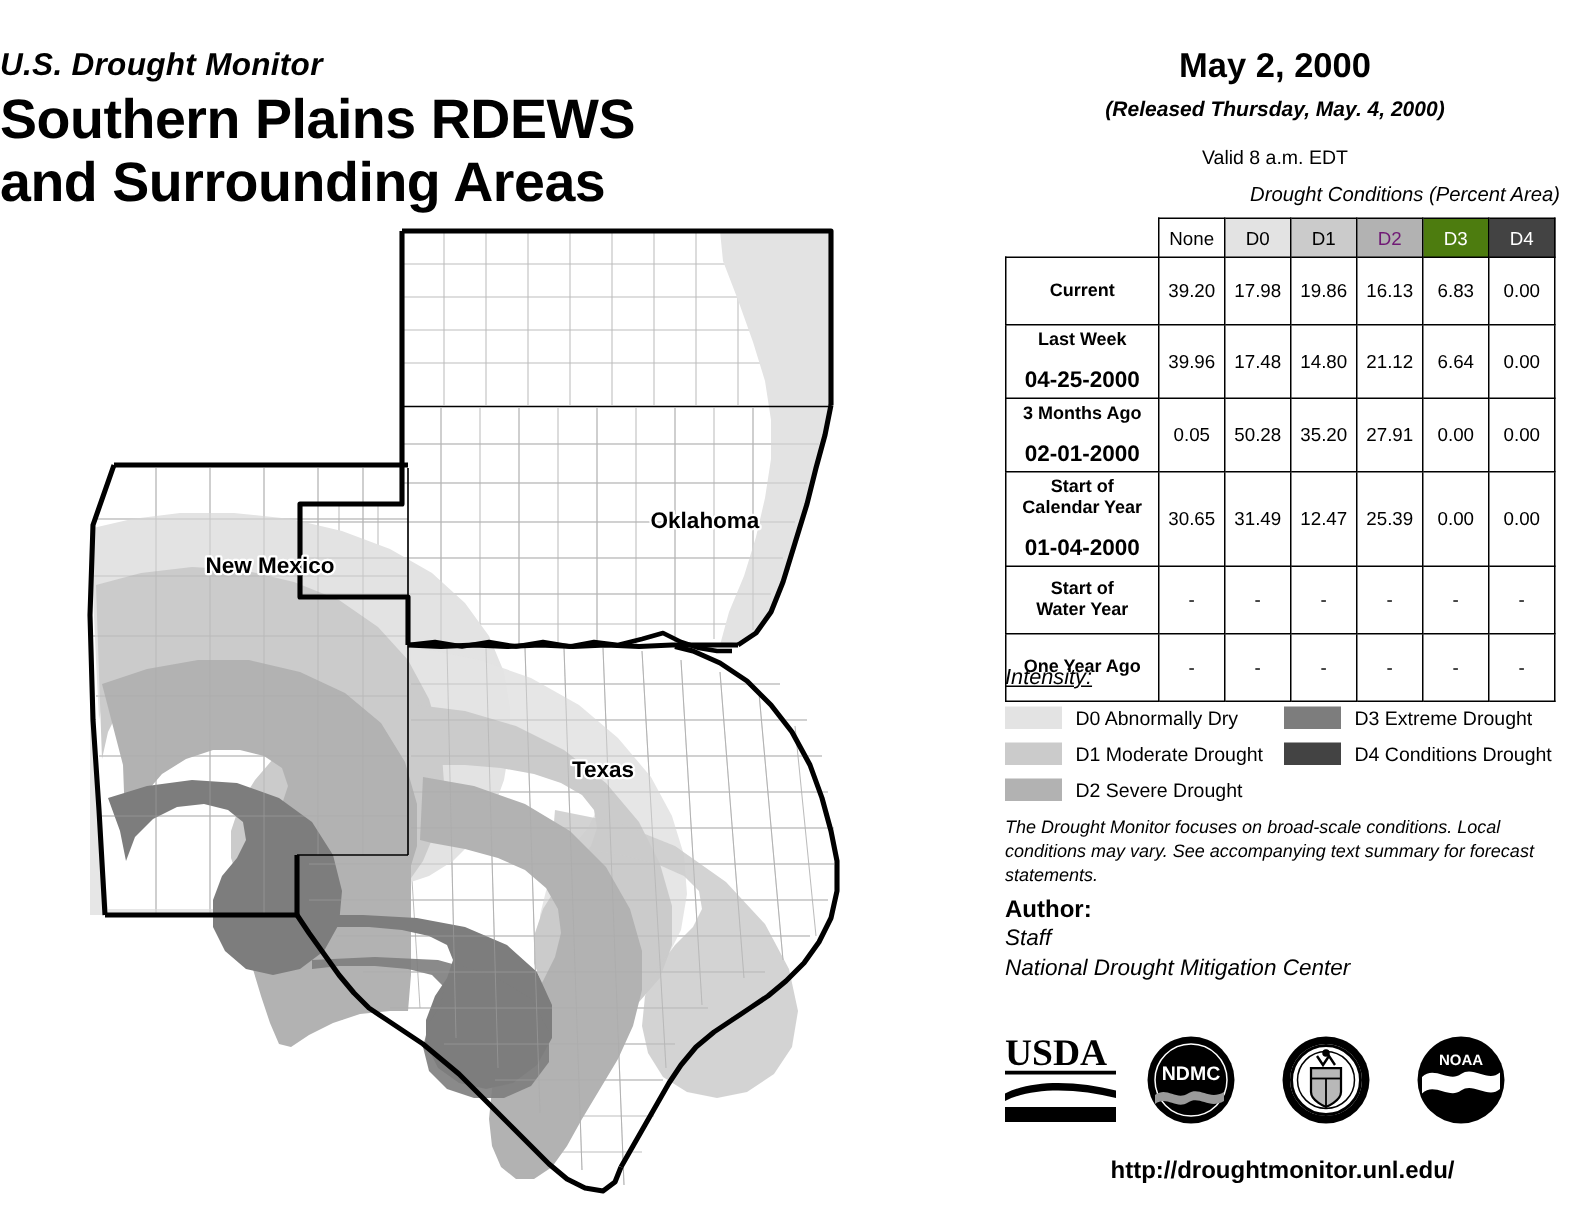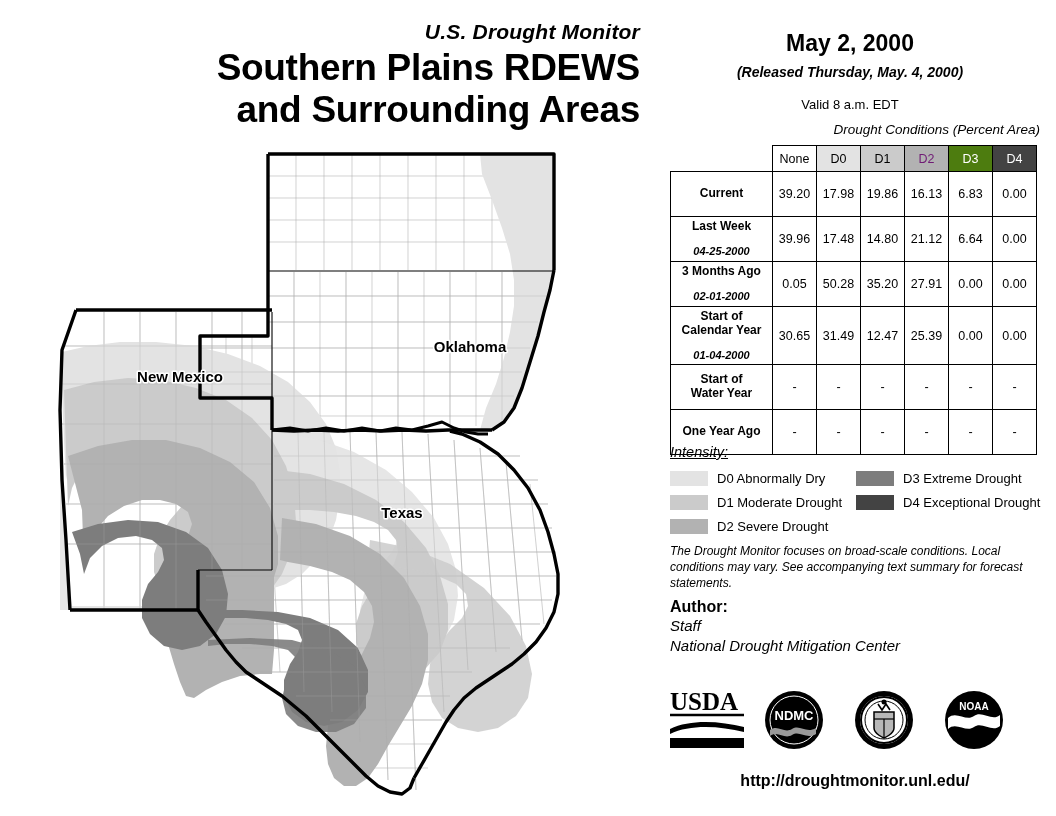--- a/index.html
+++ b/index.html
@@ -17,23 +17,23 @@
   }
 
   
   #left-panel {
     position: absolute;
     left: 0; top: 0;
     width: 660px; height: 816px;
   }
   #title-block {
     position: absolute;
-    left: 0; top: 20px;
+    left: 0; top: 32px;
     width: 640px;
-    text-align: right;
+    text-align: left;
   }
   #supertitle {
     font-size: 21px;
     font-weight: bold;
     font-style: italic;
     letter-spacing: 0.2px;
     line-height: 1.1;
   }
   #maintitle {
     font-size: 37px;
@@ -126,22 +126,21 @@
   #cond-table tbody td.rowlabel {
     width: 97px;
     font-weight: bold;
     font-size: 12px;
     line-height: 1.15;
     padding: 3px 2px;
   }
   #cond-table tbody td.rowlabel .sub {
     display: block;
     font-weight: bold;
-    font-style: italic;
-    font-size: 11px;
+    font-size: 15px;
     margin-top: 11px;
   }
   #cond-table tbody td.val {
     height: 44px;
     font-size: 12.5px;
   }
   .sw-none { background: #ffffff; color: #000000; }
   .sw-d0   { background: #e3e3e3; color: #000000; }
   .sw-d1   { background: #cbcbcb; color: #000000; }
   .sw-d2   { background: #b2b2b2; color: #701a75; }
@@ -658,21 +657,21 @@
           <div class="legend-text">D2 Severe Drought</div>
         </div>
       </div>
     <div class="legend-col right" id="legend-right">
         <div class="legend-row">
           <div class="legend-swatch" style="background: rgb(125, 125, 125);"></div>
           <div class="legend-text">D3 Extreme Drought</div>
         </div>
         <div class="legend-row">
           <div class="legend-swatch" style="background: rgb(67, 67, 67);"></div>
-          <div class="legend-text">D4 Exceptional Drought</div>
+          <div class="legend-text">D4 Conditions Drought</div>
         </div>
       </div>
   </div>
 
   <div id="disclaimer">The Drought Monitor focuses on broad-scale conditions. Local conditions may vary. See accompanying text summary for forecast statements.</div>
 
   <div id="author-block">
     <div id="author-heading">Author:</div>
     <div class="author-line">Staff</div>
     <div class="author-line">National Drought Mitigation Center</div>

